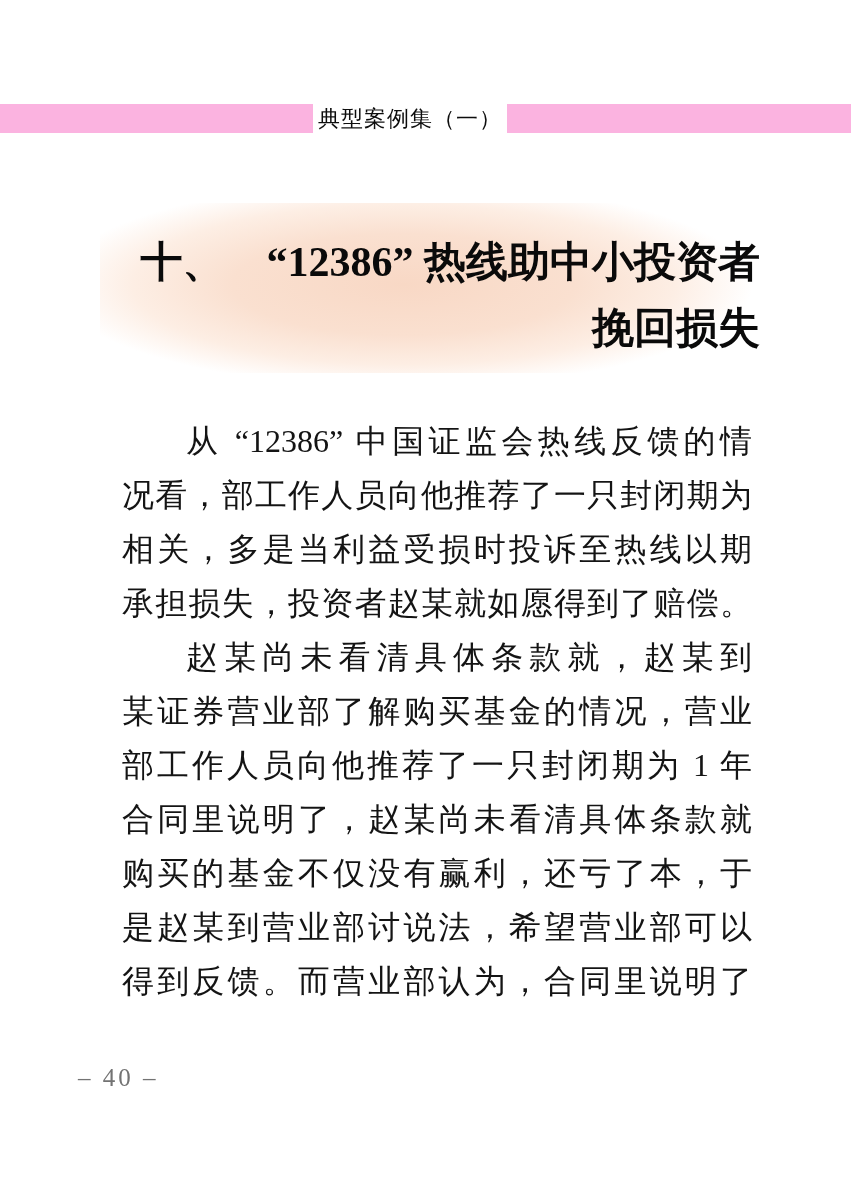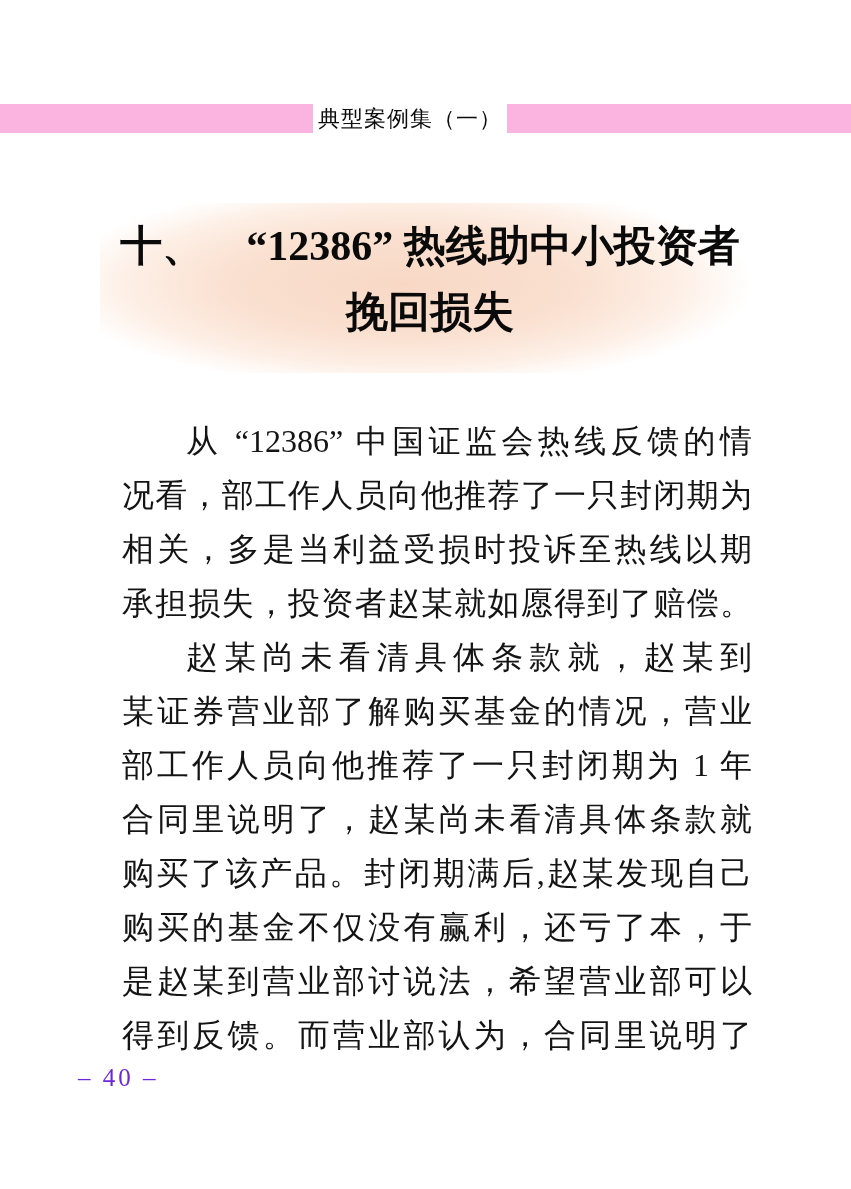--- a/index.html
+++ b/index.html
@@ -36,27 +36,27 @@
     letter-spacing: 1px;
     white-space: nowrap;
     color: #0d0d0d;
   }
 
   
   .title-banner {
     position: absolute;
     top: 203px; left: 100px;
     width: 660px; height: 170px;
-    padding-top: 10px;
+    padding-top: 26px;
     background: radial-gradient(ellipse 54% 62% at 46% 48%,
       var(--banner-peach, #f8d8c5) 0%,
       #fae0d0 48%,
       #fdeee4 76%,
       rgba(255,255,255,0) 98%);
-    text-align: center;
+    text-align: right;
   }
   .title-line {
     font-size: 42px;
     font-weight: bold;
     line-height: 66px;
     white-space: nowrap;
     color: #0a0a0a;
   }
 
   
@@ -75,21 +75,21 @@
   }
   .body-line.indent { text-indent: 2em; }
 
   
   .page-number {
     position: absolute;
     top: 1064px; left: 78px;
     font-size: 25px;
     line-height: 28px;
     letter-spacing: 3px;
-    color: #6d28d9;
+    color: #737373;
   }
 </style>
 </head>
 <body>
 
 <div class="page">
 
   <div class="running-head">
     <div class="head-bar left"></div>
     <div class="head-title">典型案例集（一）</div>
@@ -103,21 +103,20 @@
 
   <div class="body-text">
     <div class="body-line indent">从 “12386” 中国证监会热线反馈的情</div>
     <div class="body-line">况看，部工作人员向他推荐了一只封闭期为</div>
     <div class="body-line">相关，多是当利益受损时投诉至热线以期</div>
     <div class="body-line">承担损失，投资者赵某就如愿得到了赔偿。</div>
     <div class="body-line indent">赵某尚未看清具体条款就，赵某到</div>
     <div class="body-line">某证券营业部了解购买基金的情况，营业</div>
     <div class="body-line">部工作人员向他推荐了一只封闭期为 1 年</div>
     <div class="body-line">合同里说明了，赵某尚未看清具体条款就</div>
-    <div class="body-line">购买了该产品。封闭期满后,赵某发现自己</div>
     <div class="body-line">购买的基金不仅没有赢利，还亏了本，于</div>
     <div class="body-line">是赵某到营业部讨说法，希望营业部可以</div>
     <div class="body-line">得到反馈。而营业部认为，合同里说明了</div>
   </div>
 
   <div class="page-number">– 40 –</div>
 
 </div>
 
 </body></html>

